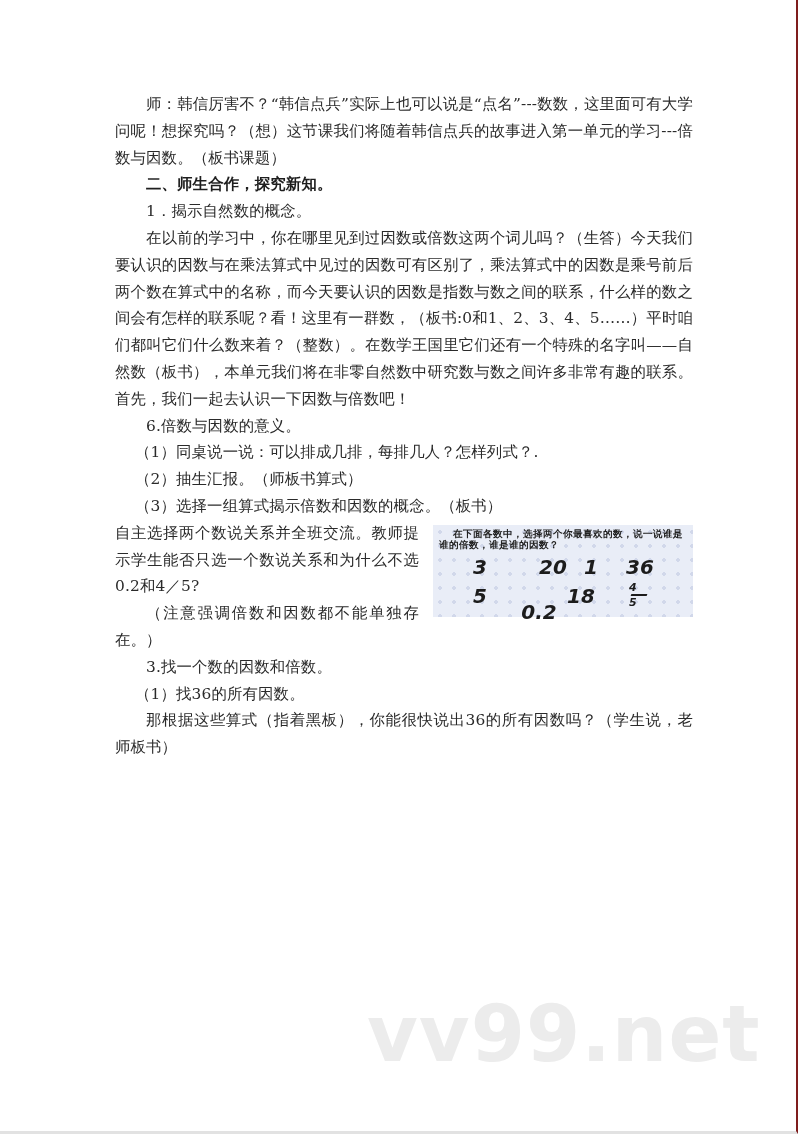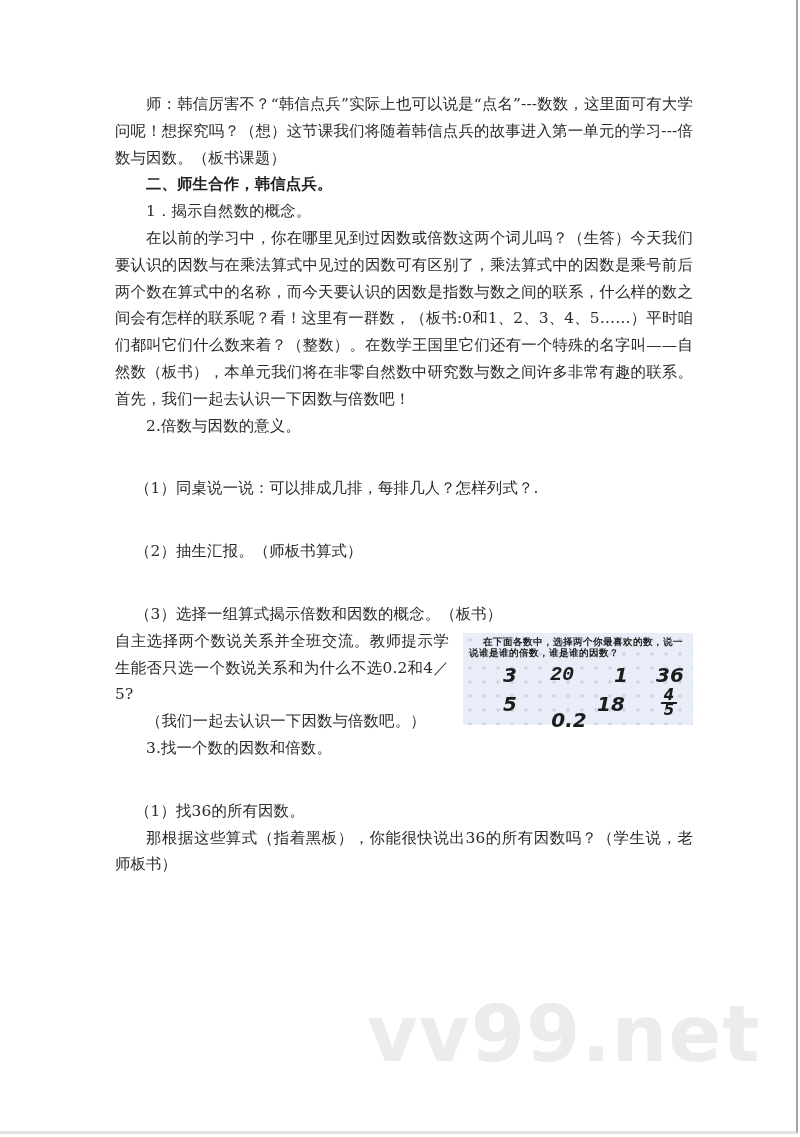--- a/index.html
+++ b/index.html
@@ -15,45 +15,45 @@
     font-family: "DejaVu Serif", "Liberation Serif", serif;
     color: #2a2a2a;
   }
   .page {
     position: absolute;
     left: 0;
     top: 0;
     width: 796px;
     height: 1131px;
     background: #ffffff;
-    border-right: 2px solid #a3a3a3;
+    border-right: 2px solid #7f1d1d;
     border-bottom: 3px solid #e2e2e2;
   }
   .content {
     position: absolute;
     left: 115px;
     top: 91px;
     width: 578px;
   }
   .p {
     font-size: 15.4px;
     line-height: 26.8px;
     margin: 0;
     text-align: justify;
     letter-spacing: 0.15px;
     white-space: normal;
     word-break: break-all;
   }
   .indent { text-indent: 31px; }
-  .indent-sm { text-indent: 20px; margin-top: 36px; }
+  .indent-sm { text-indent: 20px; }
   .bold { font-weight: bold; color: #1e1e1e; }
 
   .float-fig {
     float: right;
-    width: 230px;
+    width: 260px;
     height: 92px;
     margin: 5px 0 6px 14px;
     background-color: #e9edf7;
     background-image: radial-gradient(circle, rgba(190,198,225,0.55) 1.6px, transparent 2px);
     background-size: 14px 14px;
     position: relative;
     box-sizing: border-box;
     padding: 3px 6px 0 6px;
   }
   .fig-text {
@@ -82,22 +82,22 @@
     text-align: center;
     width: 50px;
   }
   .frac {
     position: absolute;
     font-family: "DejaVu Sans", "Liberation Sans", sans-serif;
     font-style: italic;
     font-weight: bold;
     color: #1c1c1c;
     width: 20px;
-    text-align: center;
-    font-size: 15px;
+    text-align: left;
+    font-size: 11px;
     line-height: 11px;
   }
   .frac .bar {
     display: block;
     height: 2px;
     background: #1c1c1c;
     margin: 1px 2px;
     transform: skewX(-20deg);
   }
 
@@ -113,48 +113,48 @@
     line-height: 1;
   }
 </style>
 </head>
 <body>
 
 <div class="page">
   <div class="content">
 
     <p class="p indent">师：韩信厉害不？“韩信点兵”实际上也可以说是“点名”---数数，这里面可有大学问呢！想探究吗？（想）这节课我们将随着韩信点兵的故事进入第一单元的学习---倍数与因数。（板书课题）</p>
-    <p class="p indent bold">二、师生合作，韩信点兵。</p>
+    <p class="p indent bold">二、师生合作，探究新知。</p>
     <p class="p indent">1．揭示自然数的概念。</p>
     <p class="p indent">在以前的学习中，你在哪里见到过因数或倍数这两个词儿吗？（生答）今天我们要认识的因数与在乘法算式中见过的因数可有区别了，乘法算式中的因数是乘号前后两个数在算式中的名称，而今天要认识的因数是指数与数之间的联系，什么样的数之间会有怎样的联系呢？看！这里有一群数，（板书:0和1、2、3、4、5……）平时咱们都叫它们什么数来着？（整数）。在数学王国里它们还有一个特殊的名字叫——自然数（板书），本单元我们将在非零自然数中研究数与数之间许多非常有趣的联系。首先，我们一起去认识一下因数与倍数吧！</p>
-    <p class="p indent">2.倍数与因数的意义。</p>
+    <p class="p indent">6.倍数与因数的意义。</p>
     <p class="p indent-sm">（1）同桌说一说：可以排成几排，每排几人？怎样列式？.</p>
     <p class="p indent-sm">（2）抽生汇报。（师板书算式）</p>
     <p class="p indent-sm">（3）选择一组算式揭示倍数和因数的概念。（板书）</p>
 
     <div class="float-fig">
       <p class="fig-text">在下面各数中，选择两个你最喜欢的数，说一说谁是谁的倍数，谁是谁的因数？</p>
       <div class="fig-grid">
         <span class="fig-num" style="left:22px; top:0px;">3</span>
-        <span class="fig-num" style="left:74px; top:0px;font-family:Liberation Mono, monospace;">20</span>
+        <span class="fig-num" style="left:95px; top:0px;">20</span>
         <span class="fig-num" style="left:133px; top:0px;">1</span>
         <span class="fig-num" style="left:182px; top:0px;">36</span>
         <span class="fig-num" style="left:22px; top:29px;">5</span>
         <span class="fig-num" style="left:81px; top:29px;margin-top:16px;">0.2</span>
         <span class="fig-num" style="left:123px; top:29px;">18</span>
         <span class="frac" style="left:196px; top:27px;">
           <span>4</span>
           <span class="bar"></span>
           <span>5</span>
         </span>
       </div>
     </div>
 
     <p class="p">自主选择两个数说关系并全班交流。教师提示学生能否只选一个数说关系和为什么不选0.2和4／5?</p>
-    <p class="p indent">（我们一起去认识一下因数与倍数吧。）</p>
+    <p class="p indent">（注意强调倍数和因数都不能单独存在。）</p>
 
     <div style="clear: both;"></div>
 
     <p class="p indent">3.找一个数的因数和倍数。</p>
     <p class="p indent-sm">（1）找36的所有因数。</p>
     <p class="p indent">那根据这些算式（指着黑板），你能很快说出36的所有因数吗？（学生说，老师板书）</p>
   </div>
 
   <div class="watermark">vv99.net</div>
 </div>

